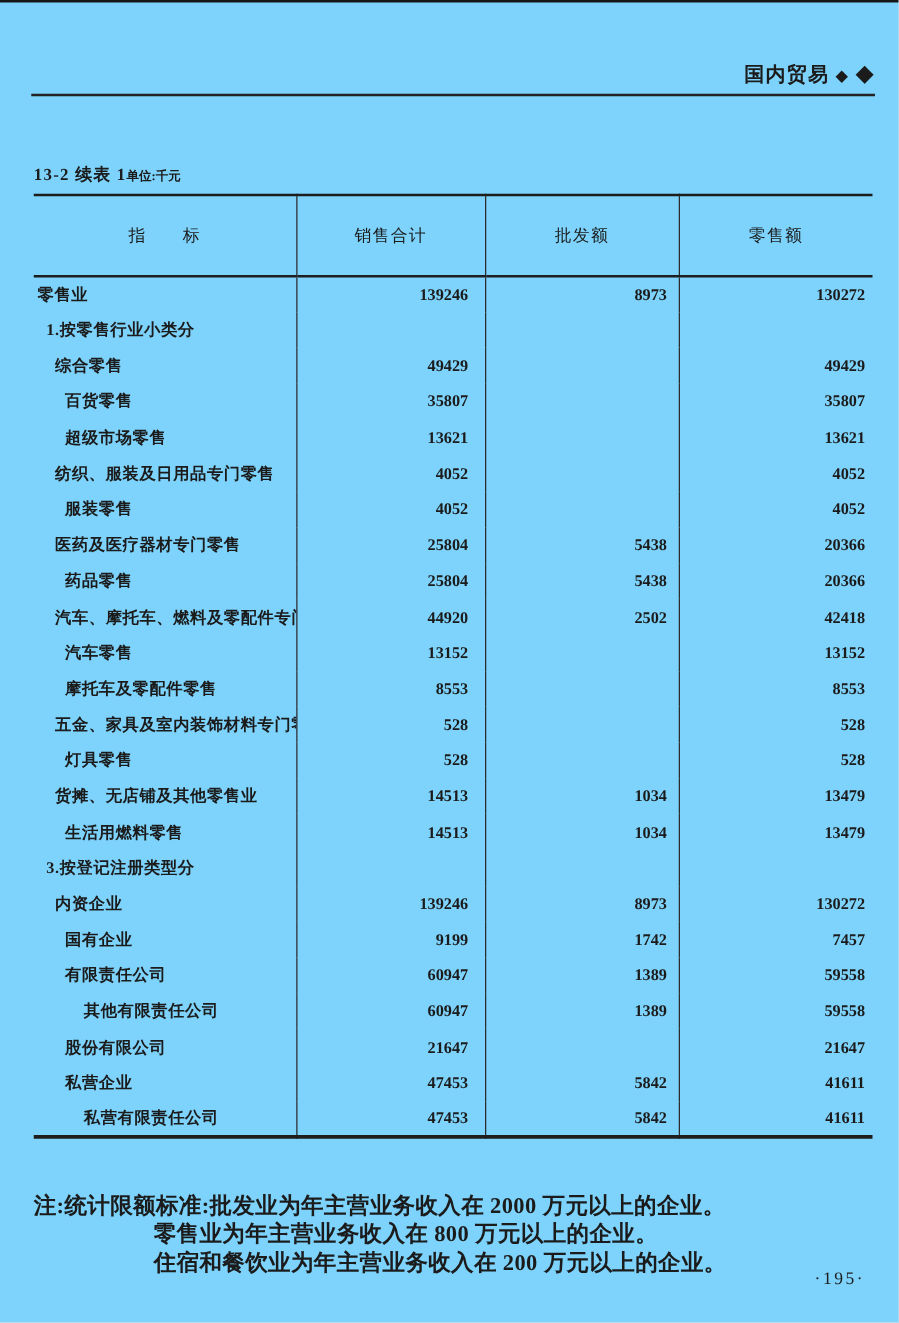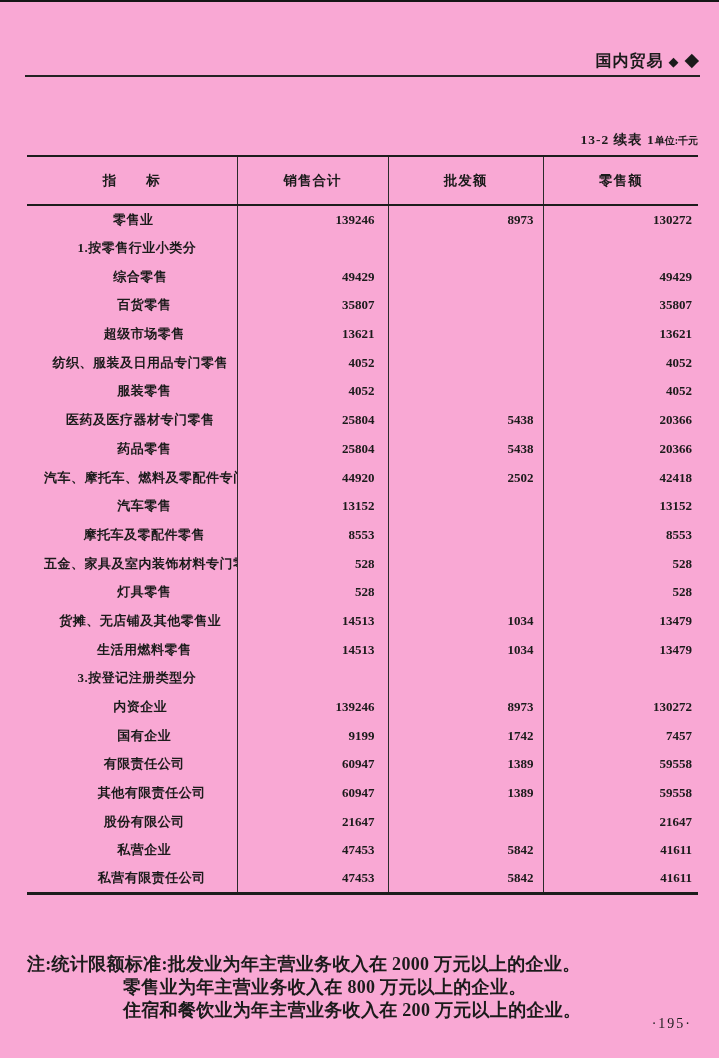--- a/index.html
+++ b/index.html
@@ -4,21 +4,21 @@
 <style>
   * { margin: 0; padding: 0; box-sizing: border-box; }
   html, body { background: #e8e8e8; }
   body { font-family: "Liberation Serif", "DejaVu Serif", serif; }
 
   .page {
     position: relative;
     width: 719px;
     height: 1058px;
     margin: 0 auto;
-    background: #f9a8d4;
+    background: #7dd3fc;
     color: #1b1b1b;
     overflow: hidden;
   }
 
   .top-edge {
     position: absolute;
     top: 0; left: 0;
     width: 100%; height: 2px;
     background: #161616;
   }
@@ -46,21 +46,21 @@
     height: 2px;
     background: #232323;
   }
 
   .caption-row {
     position: absolute;
     top: 131px;
     left: 27px;
     width: 671px;
     display: flex;
-    justify-content: flex-end;
+    justify-content: flex-start;
     align-items: baseline;
   }
   .caption { font-size: 13.5px; font-weight: bold; letter-spacing: 1px; }
   .unit-label { font-size: 10px; font-weight: bold; }
 
   table.stat-table {
     position: absolute;
     top: 155px;
     left: 27px;
     width: 671px;
@@ -68,40 +68,40 @@
     table-layout: fixed;
     border-top: 2.5px solid #1d1d1d;
     border-bottom: 3px solid #1d1d1d;
   }
   col.c-label { width: 210px; }
   col.c-total { width: 151px; }
   col.c-whole { width: 155px; }
   col.c-retail { width: 155px; }
 
   thead th {
-    height: 49px;
+    height: 65px;
     font-size: 13.5px;
-    font-weight: bold;
+    font-weight: normal;
     text-align: center;
     vertical-align: middle;
     border-bottom: 2px solid #1d1d1d;
     letter-spacing: 1px;
     margin-top: 48px;
   }
   .vline { border-left: 1.5px solid #2b2b2b; }
 
   tbody td {
     height: 28.7px;
     font-size: 13px;
     font-weight: bold;
     vertical-align: middle;
     white-space: nowrap;
     overflow: hidden;
   }
-  td.lbl { text-align: center; letter-spacing: 0.5px; }
+  td.lbl { text-align: left; letter-spacing: 0.5px; }
   td.num { text-align: right; font-family: "Liberation Serif", "DejaVu Serif", serif; }
   td.num-total  { padding-right: 13px; }
   td.num-whole  { padding-right: 9px; }
   td.num-retail { padding-right: 6px; margin-left: 44px; }
 
   .ind-0 { padding-left: 3px; }
   .ind-1 { padding-left: 10px; }
   .ind-2 { padding-left: 17px; }
   .ind-3 { padding-left: 25px; }
   .ind-4 { padding-left: 40px; }

